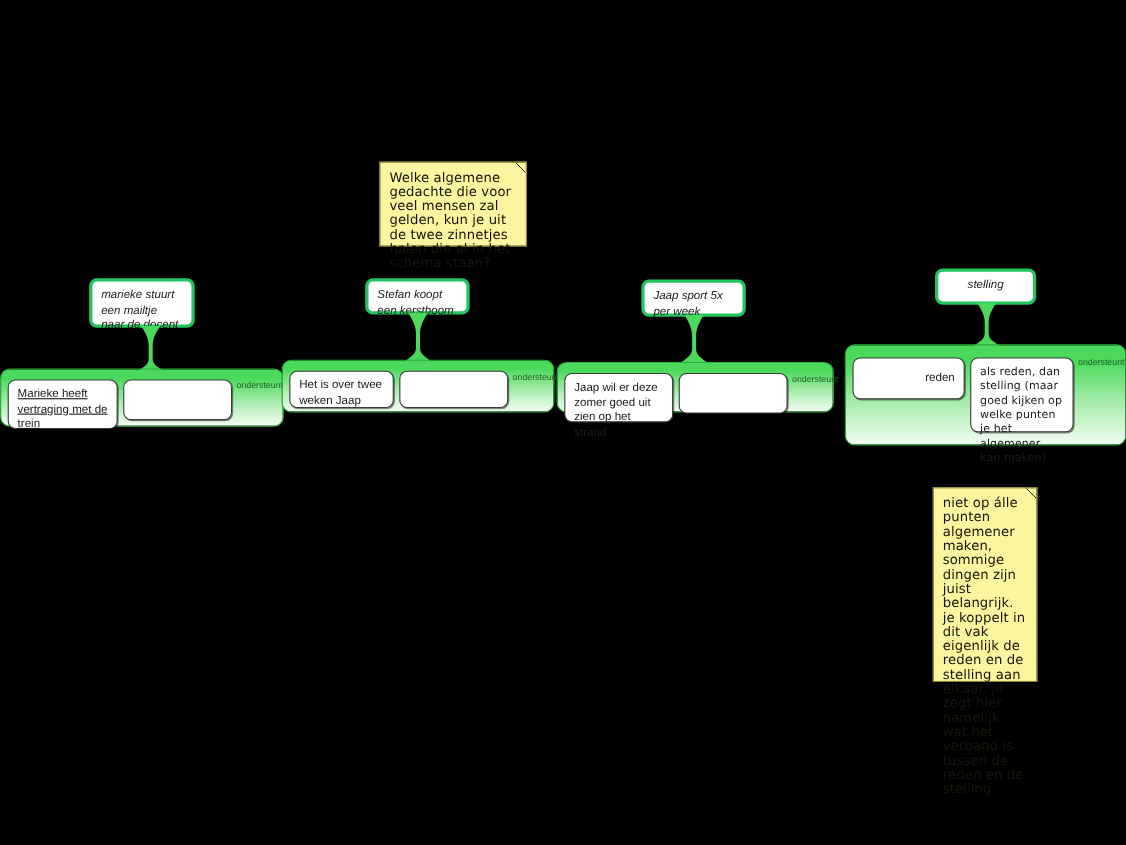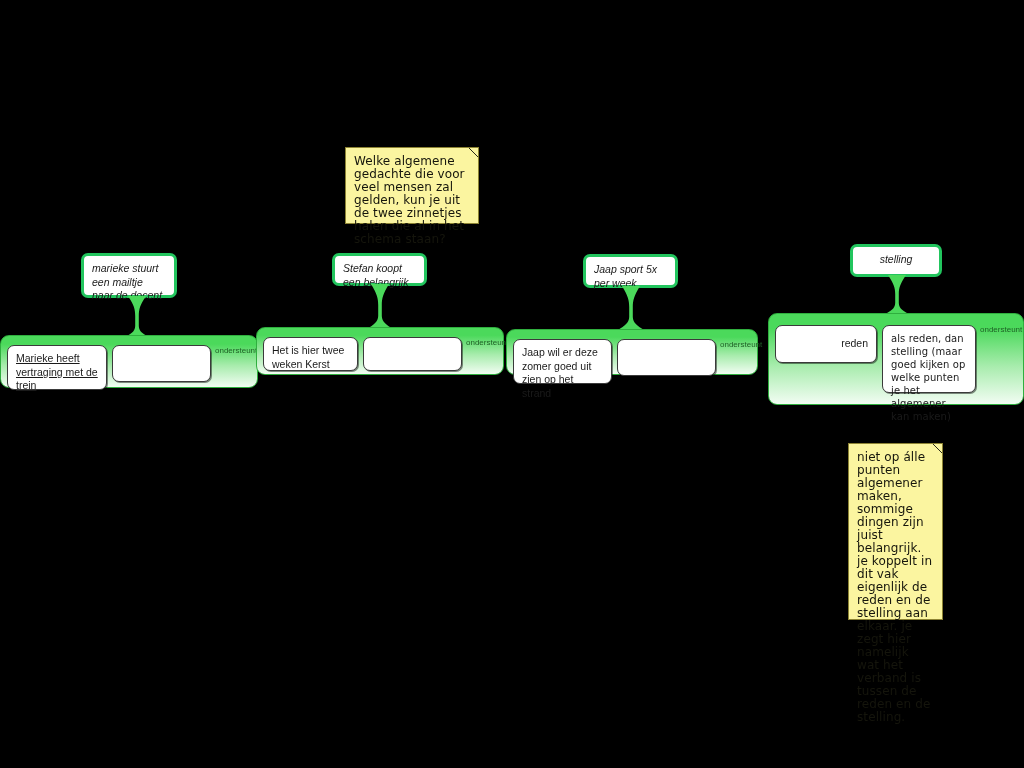--- a/index.html
+++ b/index.html
@@ -147,30 +147,30 @@
         <span></span>
       </div>
       <div class="relation-label" style="left:214px; top:10px;">
         <span>ondersteunt</span>
       </div>
     </div>
   </div>
 
   <div class="group">
     <div class="node" style="left:332px; top:253px; width:95px; height:33px;">
-      <span>Stefan koopt een belangrijk</span>
+      <span>Stefan koopt een kerstboom</span>
     </div>
     <div class="connector" style="left:367px; top:284px; width:26px; height:45px;">
       <svg width="26" height="45" viewBox="0 0 26 45">
         <path d="M4,0 C10,10 11.2,14 11.2,21 L11.2,32 C11.2,38 6,41 0,45 L26,45 C20,41 14.8,38 14.8,32 L14.8,21 C14.8,14 16,10 22,0 Z" fill="#4bd95b"></path>
       </svg>
     </div>
     <div class="container" style="left:256px; top:327px; width:248px; height:48px;">
       <div class="slot" style="left:6px; top:9px; width:95px; height:34px;">
-        <span>Het is hier twee weken Kerst</span>
+        <span>Het is over twee weken Jaap</span>
       </div>
       <div class="slot" style="left:106px; top:9px; width:99px; height:34px;">
         <span></span>
       </div>
       <div class="relation-label" style="left:209px; top:10px;">
         <span>ondersteunt</span>
       </div>
     </div>
   </div>
 

